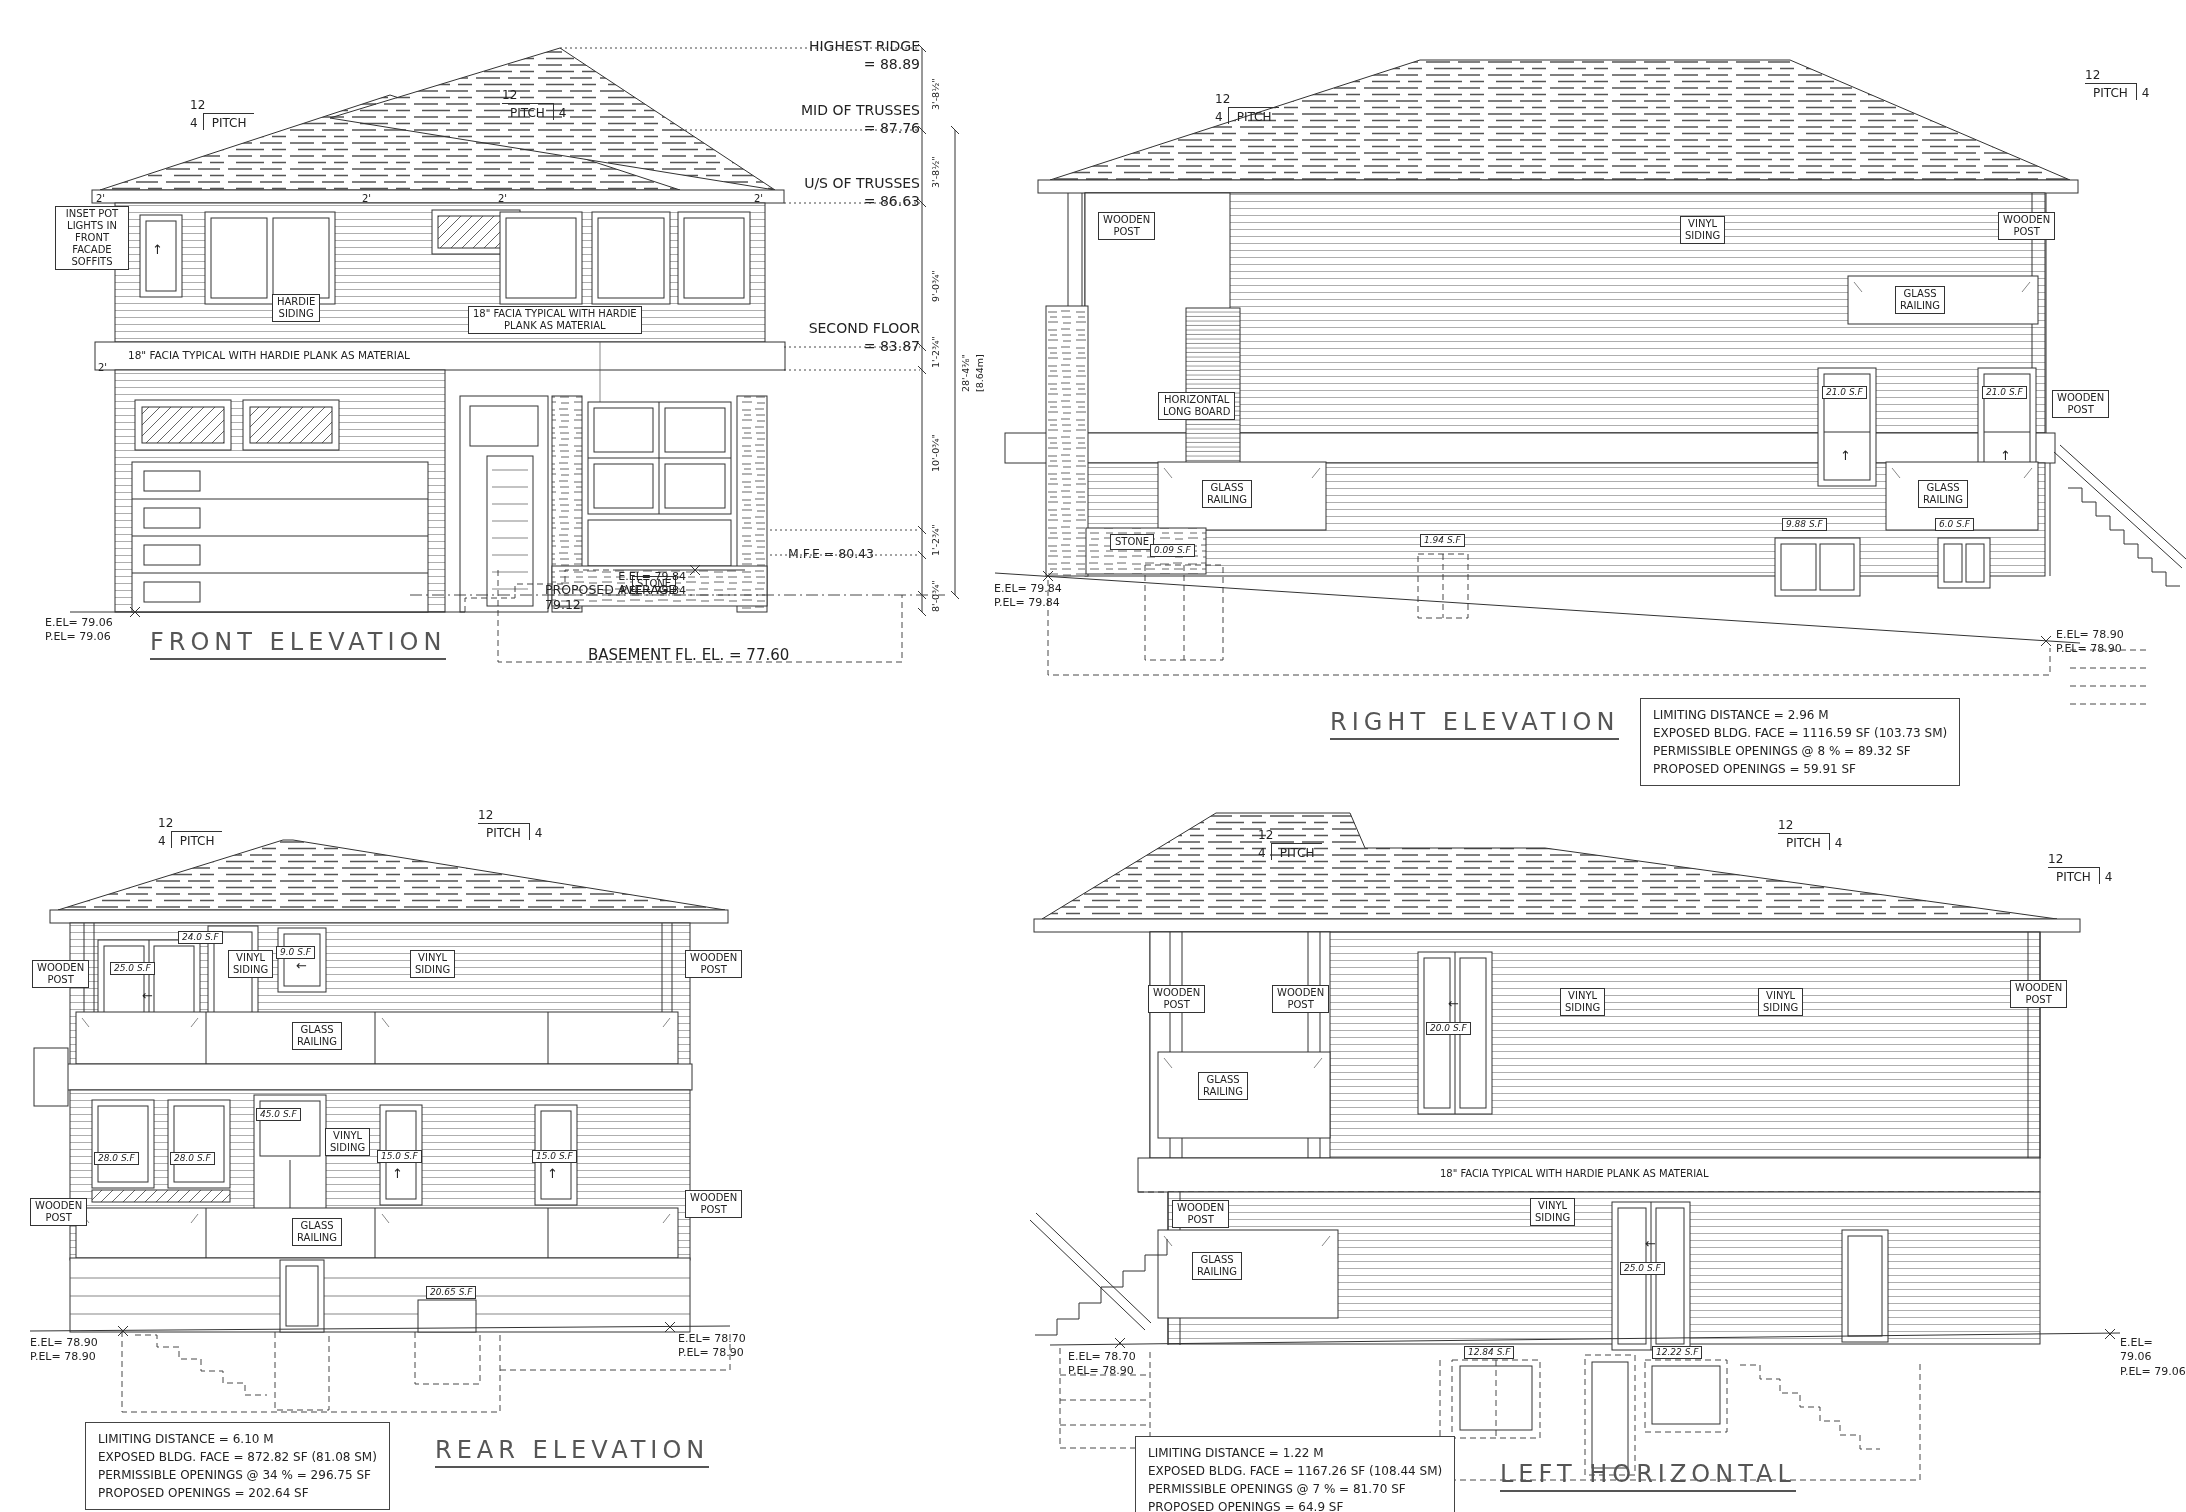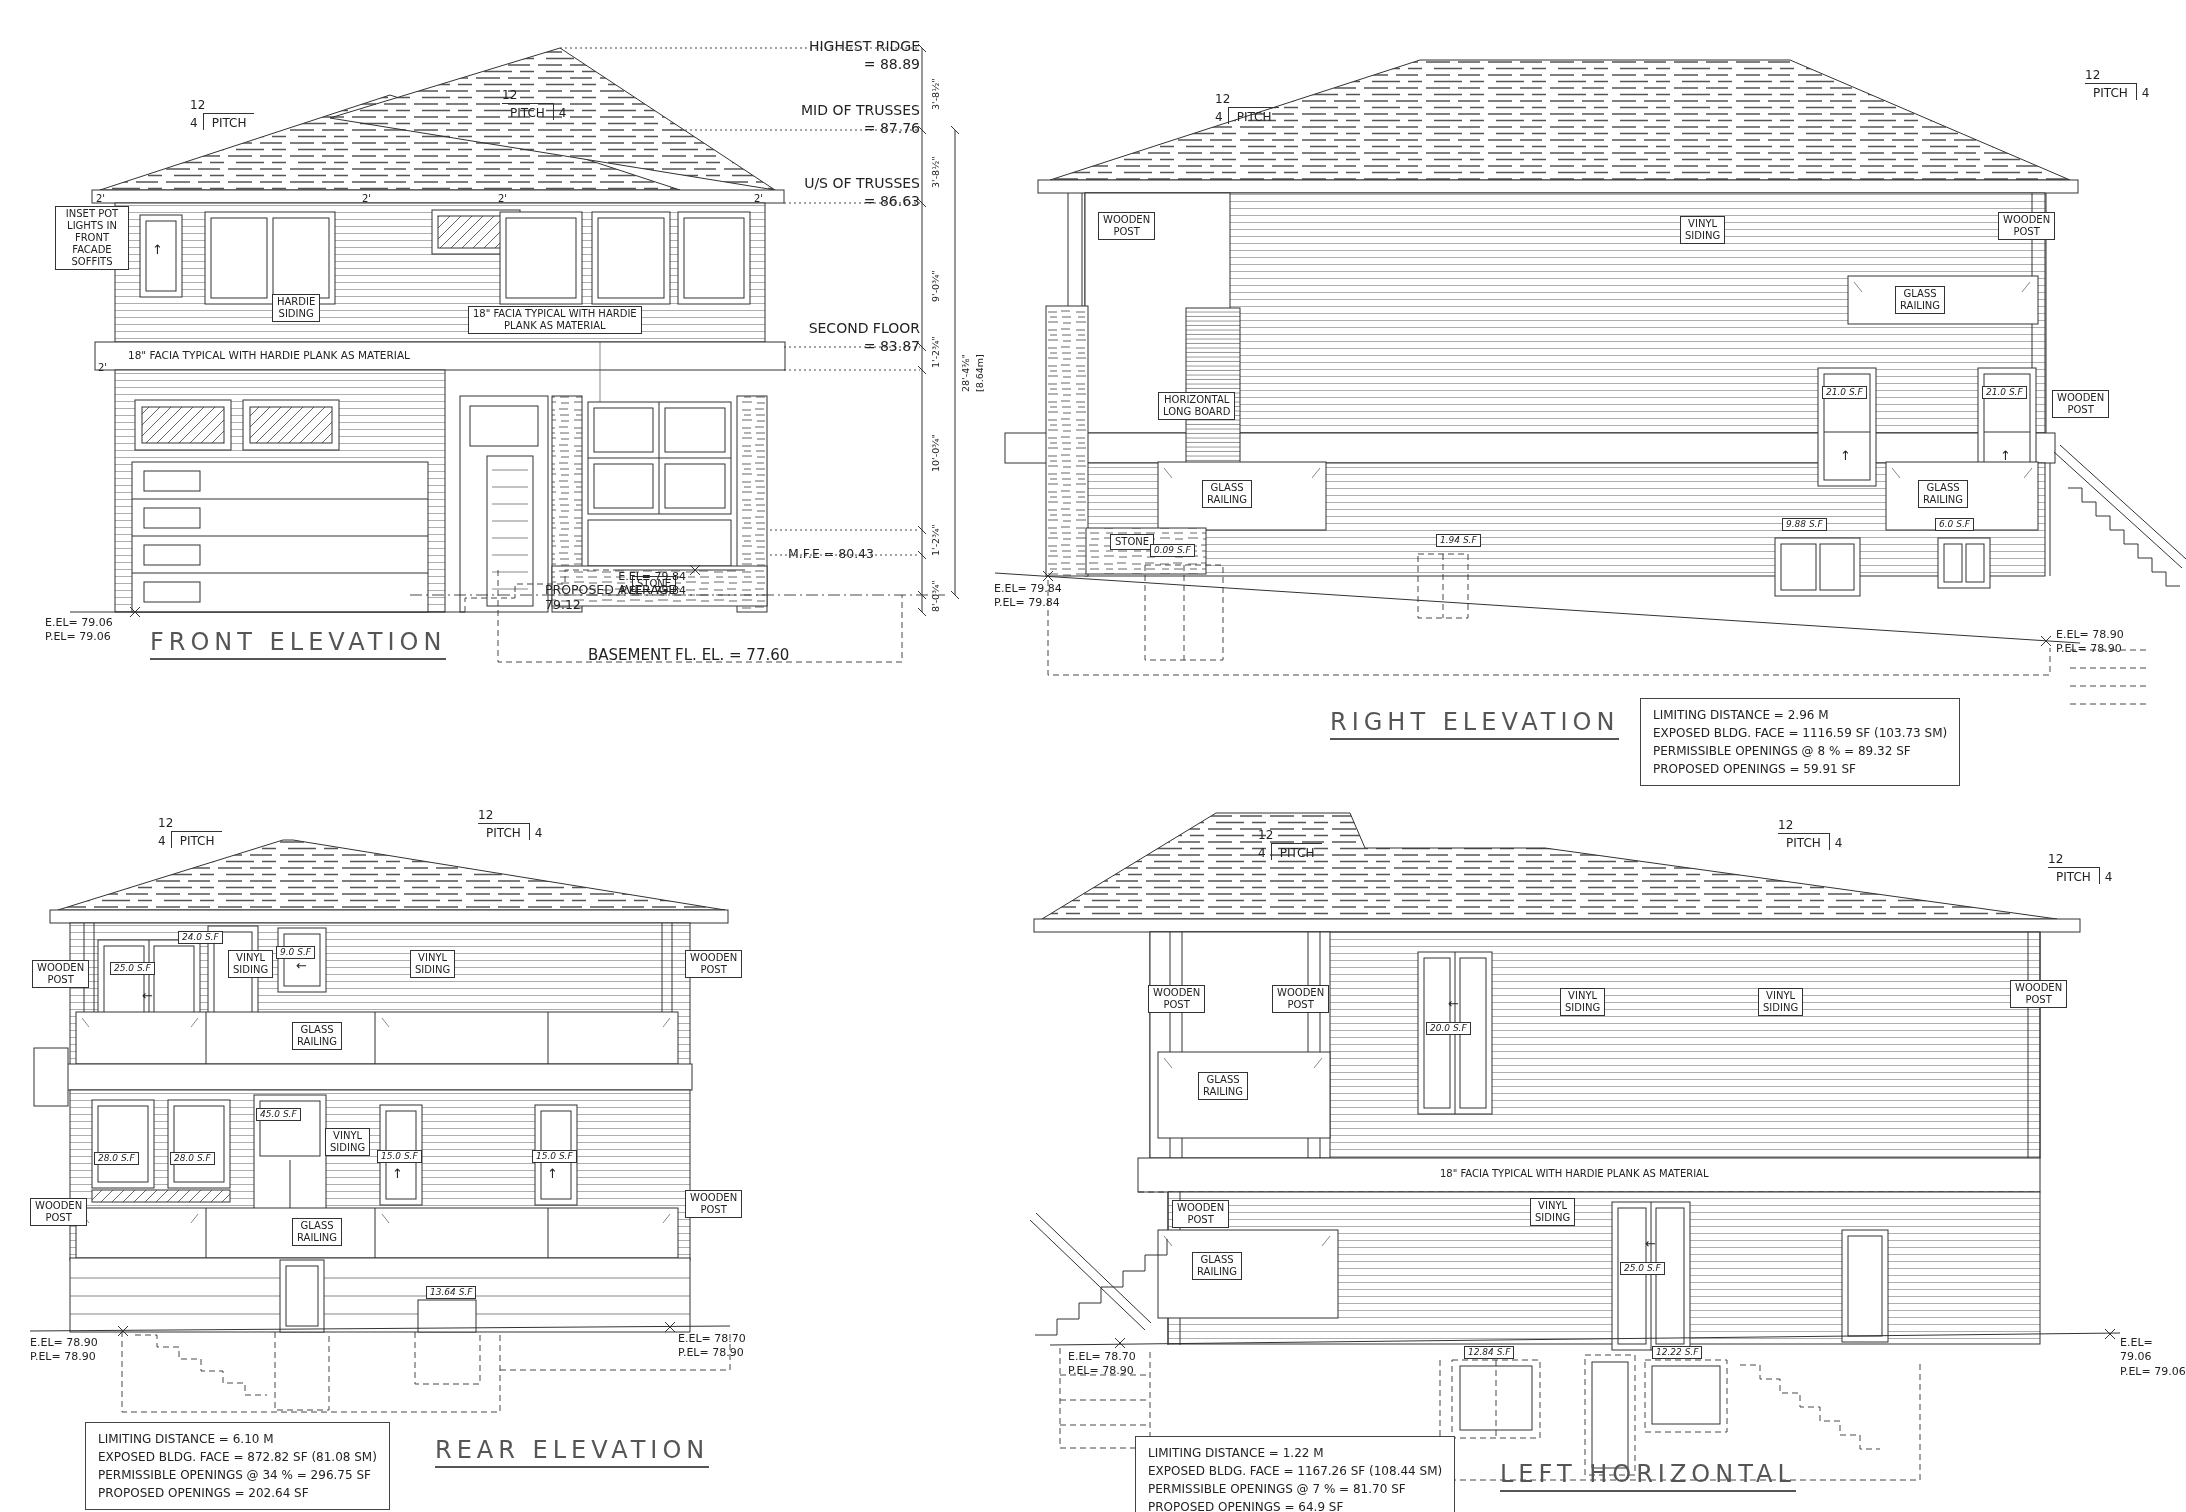--- a/index.html
+++ b/index.html
@@ -268,21 +268,21 @@
   <div class="box sf" style="left:832px;top:366px">21.0 S.F</div>
   <div class="box sf" style="left:992px;top:366px">21.0 S.F</div>
   <div class="arrow" style="left:850px;top:428px">↑</div>
   <div class="arrow" style="left:1010px;top:428px">↑</div>
   <div class="box" style="left:212px;top:460px">GLASS
 RAILING</div>
   <div class="box" style="left:928px;top:460px">GLASS
 RAILING</div>
   <div class="box" style="left:120px;top:514px">STONE</div>
   <div class="box sf" style="left:160px;top:524px">0.09 S.F</div>
-  <div class="box sf" style="left:446px;top:514px">1.94 S.F</div>
+  <div class="box sf" style="left:430px;top:514px">1.94 S.F</div>
   <div class="box sf" style="left:792px;top:498px">9.88 S.F</div>
   <div class="box sf" style="left:945px;top:498px">6.0 S.F</div>
 
   <div class="eel" style="left:4px;top:562px">E.EL= 79.84
 P.EL= 79.84</div>
   <div class="eel" style="left:1066px;top:608px">E.EL= 78.90
 P.EL= 78.90</div>
   <div class="ttl" style="left:340px;top:688px">RIGHT ELEVATION</div>
   <div class="notes" style="left:650px;top:678px">LIMITING DISTANCE = 2.96 M
 EXPOSED BLDG. FACE = 1116.59 SF (103.73 SM)
@@ -385,21 +385,21 @@
   <div class="box sf" style="left:140px;top:352px">28.0 S.F</div>
   <div class="box sf" style="left:226px;top:308px">45.0 S.F</div>
   <div class="box" style="left:295px;top:328px">VINYL
 SIDING</div>
   <div class="box sf" style="left:347px;top:350px">15.0 S.F</div>
   <div class="box sf" style="left:502px;top:350px">15.0 S.F</div>
   <div class="arrow" style="left:362px;top:366px">↑</div>
   <div class="arrow" style="left:517px;top:366px">↑</div>
   <div class="box" style="left:262px;top:418px">GLASS
 RAILING</div>
-  <div class="box sf" style="left:396px;top:486px">13.64 S.F</div>
+  <div class="box sf" style="left:396px;top:486px">20.65 S.F</div>
 
   <div class="eel" style="left:0px;top:536px">E.EL= 78.90
 P.EL= 78.90</div>
   <div class="eel" style="left:648px;top:532px">E.EL= 78.70
 P.EL= 78.90</div>
   <div class="notes" style="left:55px;top:622px">LIMITING DISTANCE = 6.10 M
 EXPOSED BLDG. FACE = 872.82 SF (81.08 SM)
 PERMISSIBLE OPENINGS @ 34 % = 296.75 SF
 PROPOSED OPENINGS = 202.64 SF</div>
   <div class="ttl" style="left:405px;top:636px">REAR ELEVATION</div>

